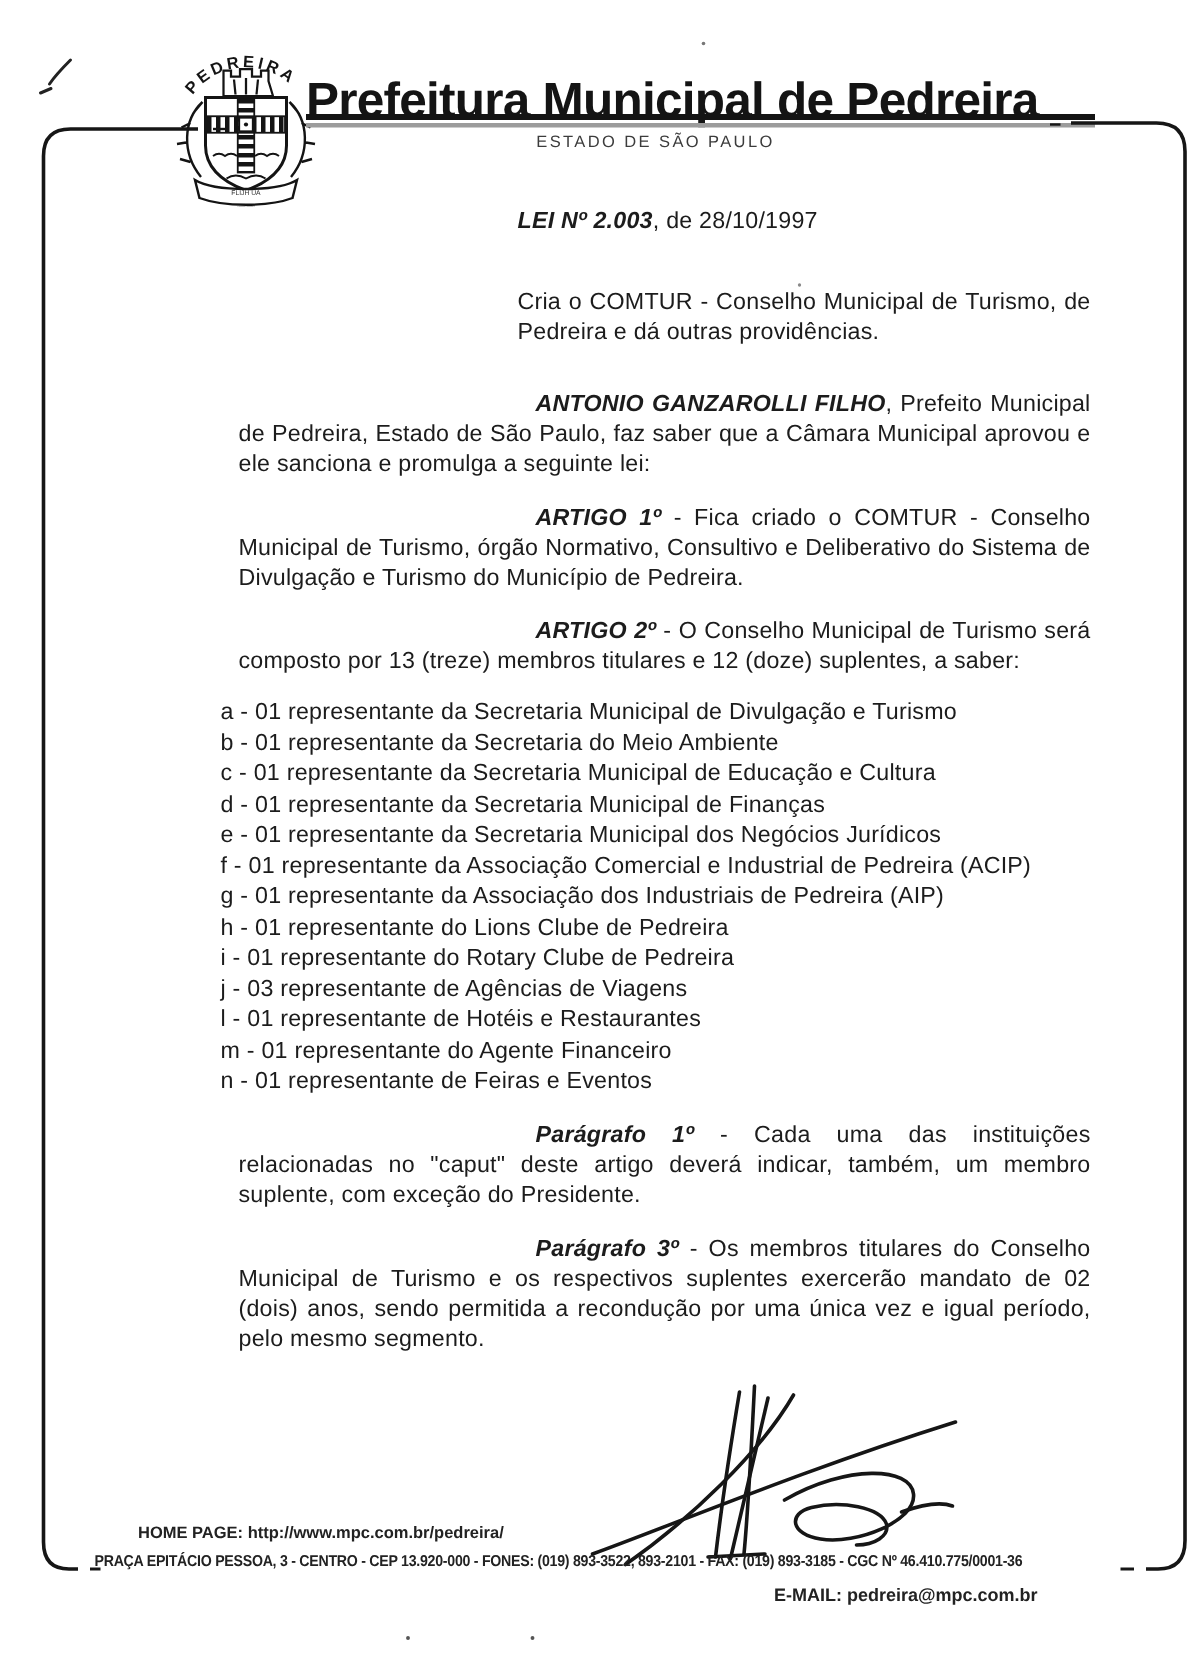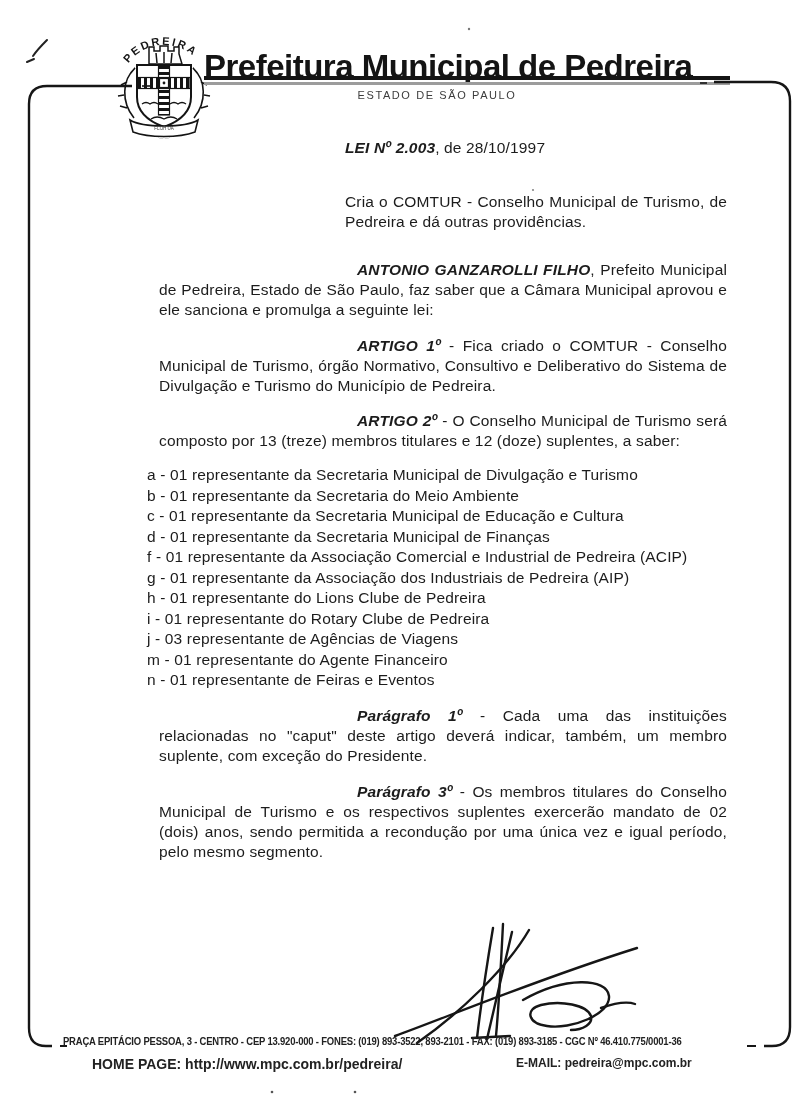--- a/index.html
+++ b/index.html
@@ -37,22 +37,22 @@
   .member-list{margin-bottom:8px;line-height:20.5px;}
   .para.pgf-1{margin-bottom:9px;}
   .para.pgf-2{margin-bottom:9px;}
   
   .footer-line1{
     position:absolute;left:63px;top:1035px;width:730px;
     font-size:10.5px;font-weight:bold;letter-spacing:-.2px;white-space:nowrap;
     transform:scaleX(.9);transform-origin:left center;color:#222;
   }
   .footer-home{
-    position:absolute;left:92px;top:1056px;
-    font-size:14px;font-weight:bold;white-space:nowrap;color:#222;
+    position:absolute;left:92px;top:1016px;
+    font-size:11px;font-weight:bold;white-space:nowrap;color:#222;
   }
   .footer-email{
     position:absolute;left:516px;top:1056px;
     font-size:12px;font-weight:bold;white-space:nowrap;color:#222;
   }
   
   .frame-svg{position:absolute;left:0;top:0;width:800px;height:1120px;pointer-events:none;}
   .signature-svg{position:absolute;left:375px;top:918px;width:280px;height:138px;}
 </style>
 </head>
@@ -118,25 +118,27 @@
 
     <p class="para art-1"><span class="lead">ARTIGO 1º</span><span> - Fica criado o COMTUR - Conselho Municipal de Turismo, órgão Normativo, Consultivo e Deliberativo do Sistema de Divulgação e Turismo do Município de Pedreira.</span></p>
 
     <p class="para art-2"><span class="lead">ARTIGO 2º</span><span> - O Conselho Municipal de Turismo será composto por 13 (treze) membros titulares e 12 (doze) suplentes, a saber:</span></p>
 
     <div class="member-list">
       <div>a - 01 representante da Secretaria Municipal de Divulgação e Turismo</div>
       <div>b - 01 representante da Secretaria do Meio Ambiente</div>
       <div>c - 01 representante da Secretaria Municipal de Educação e Cultura</div>
       <div>d - 01 representante da Secretaria Municipal de Finanças</div>
+      <div>e - 01 representante da Secretaria Municipal dos Negócios Jurídicos</div>
       <div>f - 01 representante da Associação Comercial e Industrial de Pedreira (ACIP)</div>
       <div>g - 01 representante da Associação dos Industriais de Pedreira (AIP)</div>
       <div>h - 01 representante do Lions Clube de Pedreira</div>
       <div>i - 01 representante do Rotary Clube de Pedreira</div>
       <div>j - 03 representante de Agências de Viagens</div>
+      <div>l - 01 representante de Hotéis e Restaurantes</div>
       <div>m - 01 representante do Agente Financeiro</div>
       <div>n - 01 representante de Feiras e Eventos</div>
     </div>
 
     <p class="para pgf-1"><span class="lead">Parágrafo 1º</span><span> - Cada uma das instituições relacionadas no "caput" deste artigo deverá indicar, também, um membro suplente, com exceção do Presidente.</span></p>
 
 
     <p class="para pgf-3"><span class="lead">Parágrafo 3º</span><span> - Os membros titulares do Conselho Municipal de Turismo e os respectivos suplentes exercerão mandato de 02 (dois) anos, sendo permitida a recondução por uma única vez e igual período, pelo mesmo segmento.</span></p>
 
   </div>

